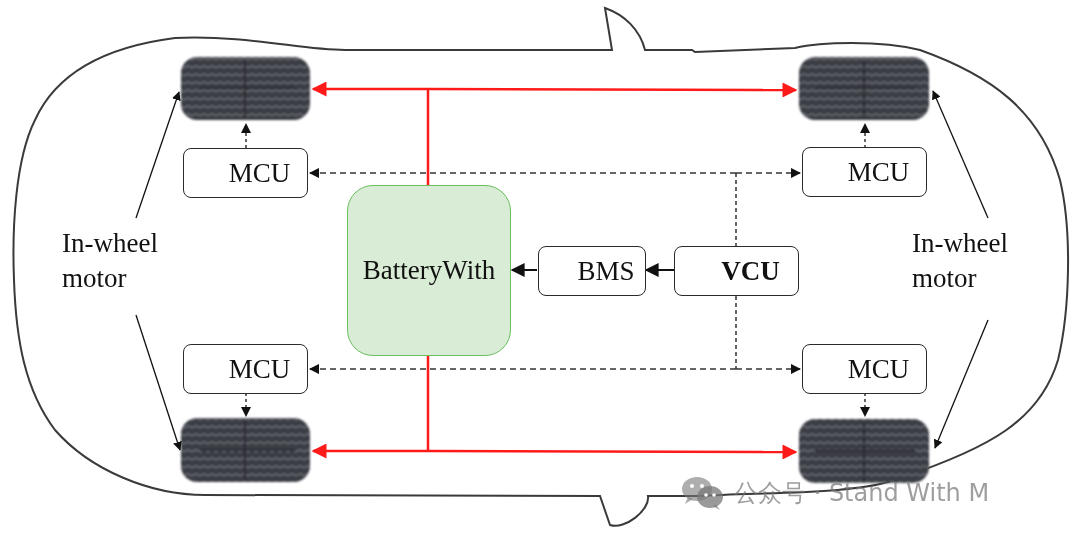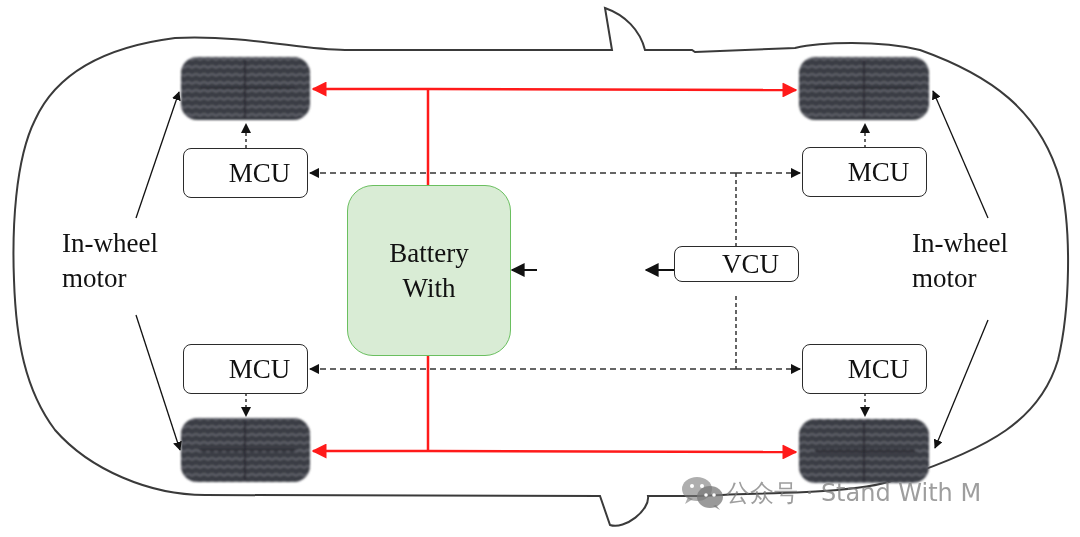--- a/index.html
+++ b/index.html
@@ -7,30 +7,30 @@
   #stage { position: absolute; left: 0; top: 0; width: 1080px; height: 537px; }
   .box {
     position: absolute; box-sizing: border-box;
     border: 1.5px solid #2b2b2b; border-radius: 8px; background: #ffffff;
     display: flex; align-items: center; justify-content: center;
     font-family: "Liberation Serif", serif; font-size: 27px; color: #111; padding-left: 28px;
   }
   .battery {
     position: absolute; box-sizing: border-box;
     border: 1.5px solid #6abf5f; border-radius: 26px; background: #d9ecd5;
-    display: flex; flex-direction: column; align-items: center; justify-content: center;
+    display: flex; flex-direction: row; align-items: center; justify-content: center;
     font-family: "Liberation Serif", serif; font-size: 27px; color: #111; line-height: 35px;
   }
   .label {
     position: absolute; 
     font-family: "Liberation Serif", serif; font-size: 27px; color: #111; line-height: 35px;
   }
   .watermark {
     position: absolute; left: 680px; top: 475px; height: 36px;
-    display: flex; align-items: center; 
+    display: flex; align-items: center; gap: 8px;
     font-family: "DejaVu Sans", sans-serif; font-size: 24px; color: rgba(120,120,120,0.72);
   }
   .wm-icon { width: 46px; height: 36px; position: relative; }
 </style>
 </head>
 <body>
 
 <div id="stage">
   <svg width="1080" height="537" viewBox="0 0 1080 537" xmlns="http://www.w3.org/2000/svg" style="position:absolute;left:0;top:0;">
     <defs>
@@ -118,22 +118,25 @@
       <line x1="988" y1="218" x2="933" y2="91" marker-end="url(#ah-black)"></line>
       <line x1="988" y1="320" x2="935" y2="448" marker-end="url(#ah-black)"></line>
     </g>
   </svg>
 
   <div class="battery" style="left:347px; top:185px; width:164px; height:171px;">
     <span>Battery</span>
     <span>With</span>
   </div>
 
+  <div class="box" style="left:538px; top:246px; width:108px; height:50px;">
+    <span>BMS</span>
+  </div>
 
-  <div class="box" style="left:674px; top:246px; width:125px; height:36px;">
+  <div class="box" style="left:674px; top:246px; width:125px; height:50px;font-weight:bold;">
     <span>VCU</span>
   </div>
 
   <div class="box" style="left:183px; top:148px; width:125px; height:50px;">
     <span>MCU</span>
   </div>
   <div class="box" style="left:802px; top:147px; width:125px; height:50px;">
     <span>MCU</span>
   </div>
   <div class="box" style="left:183px; top:344px; width:125px; height:50px;">

